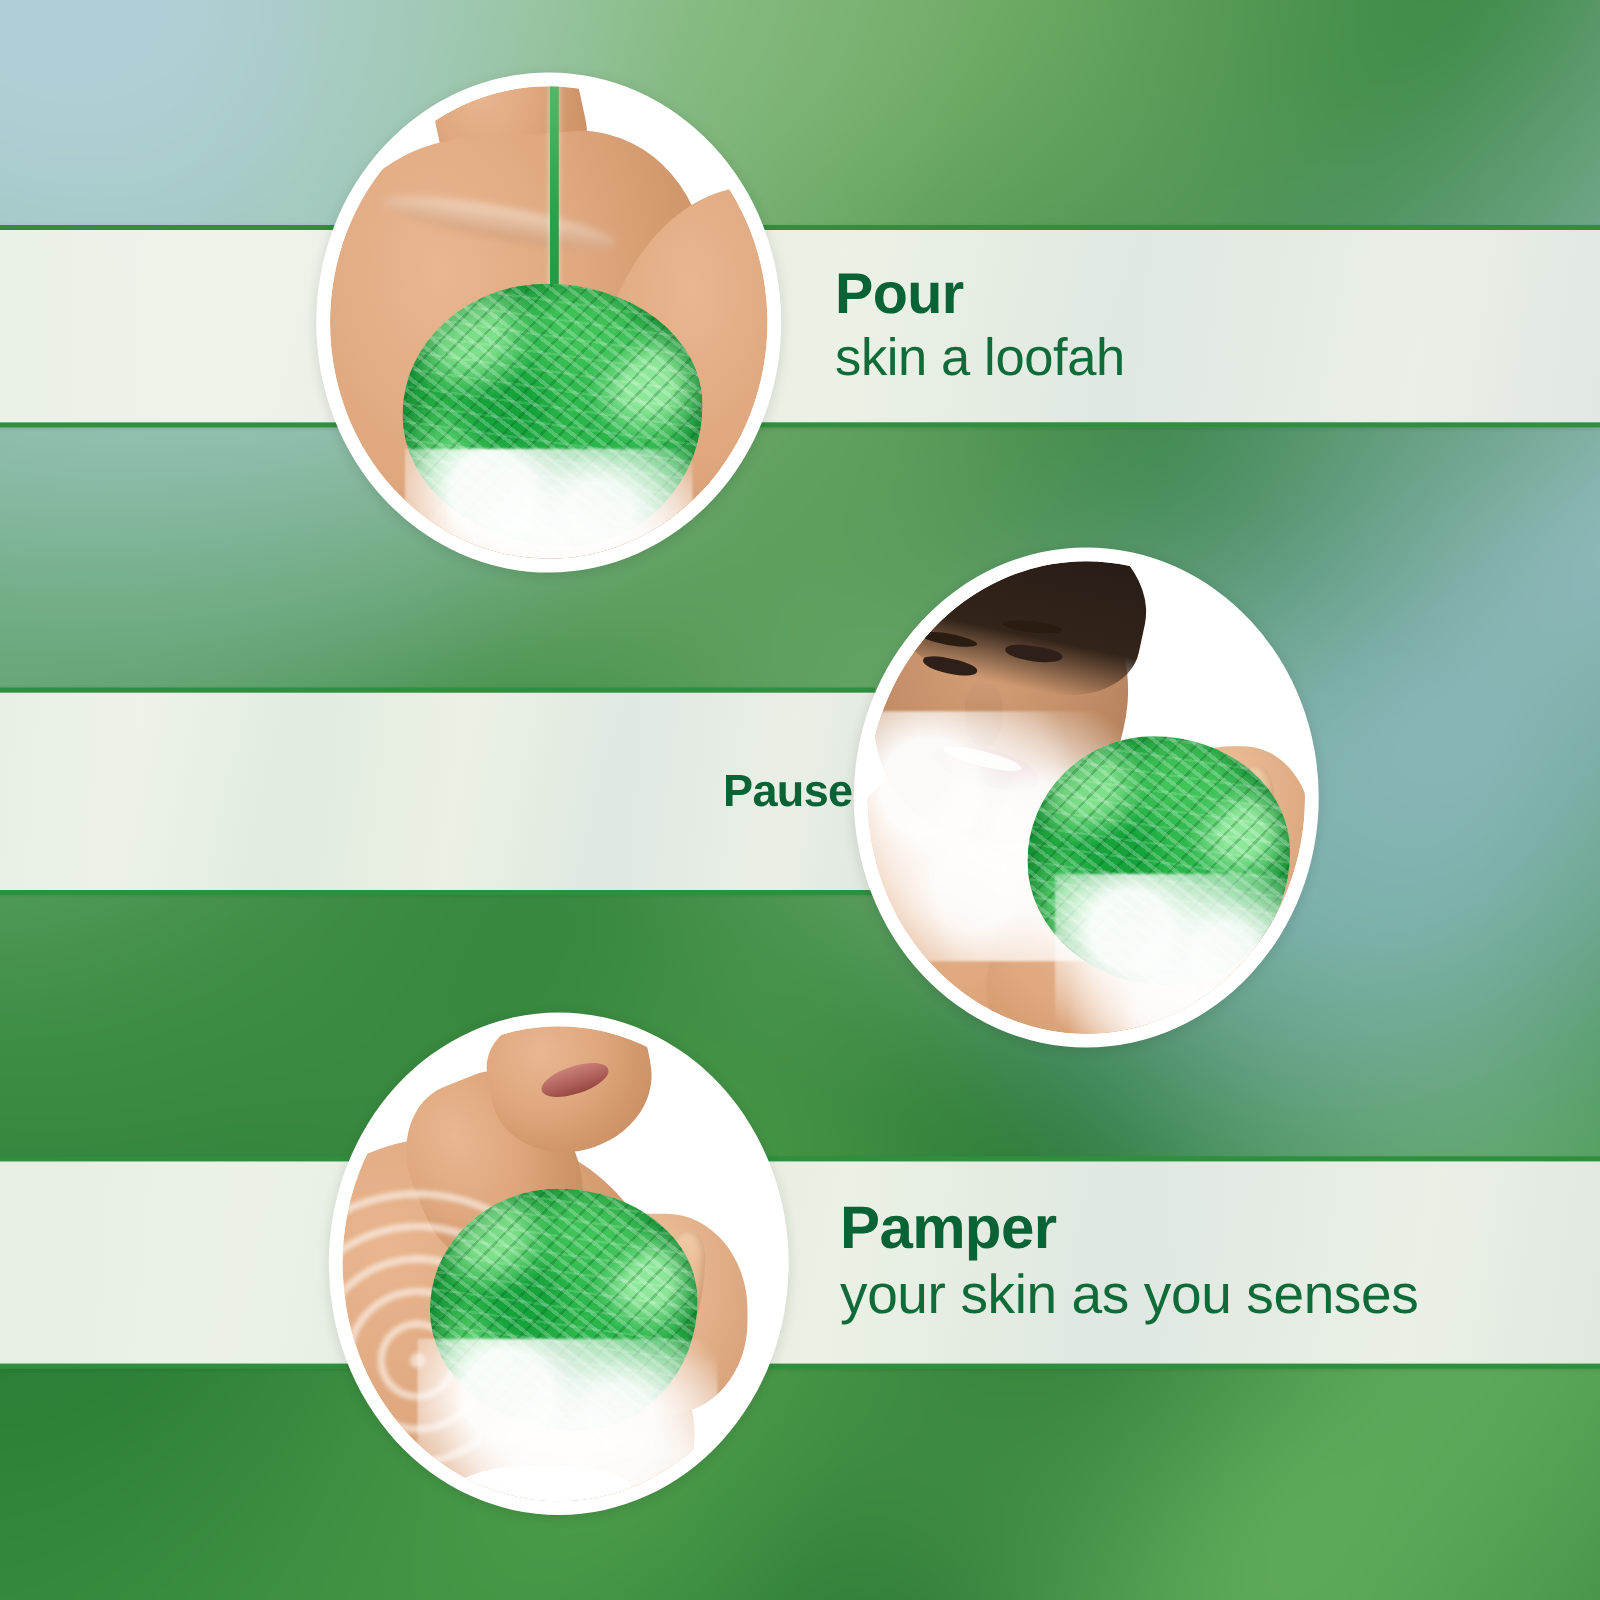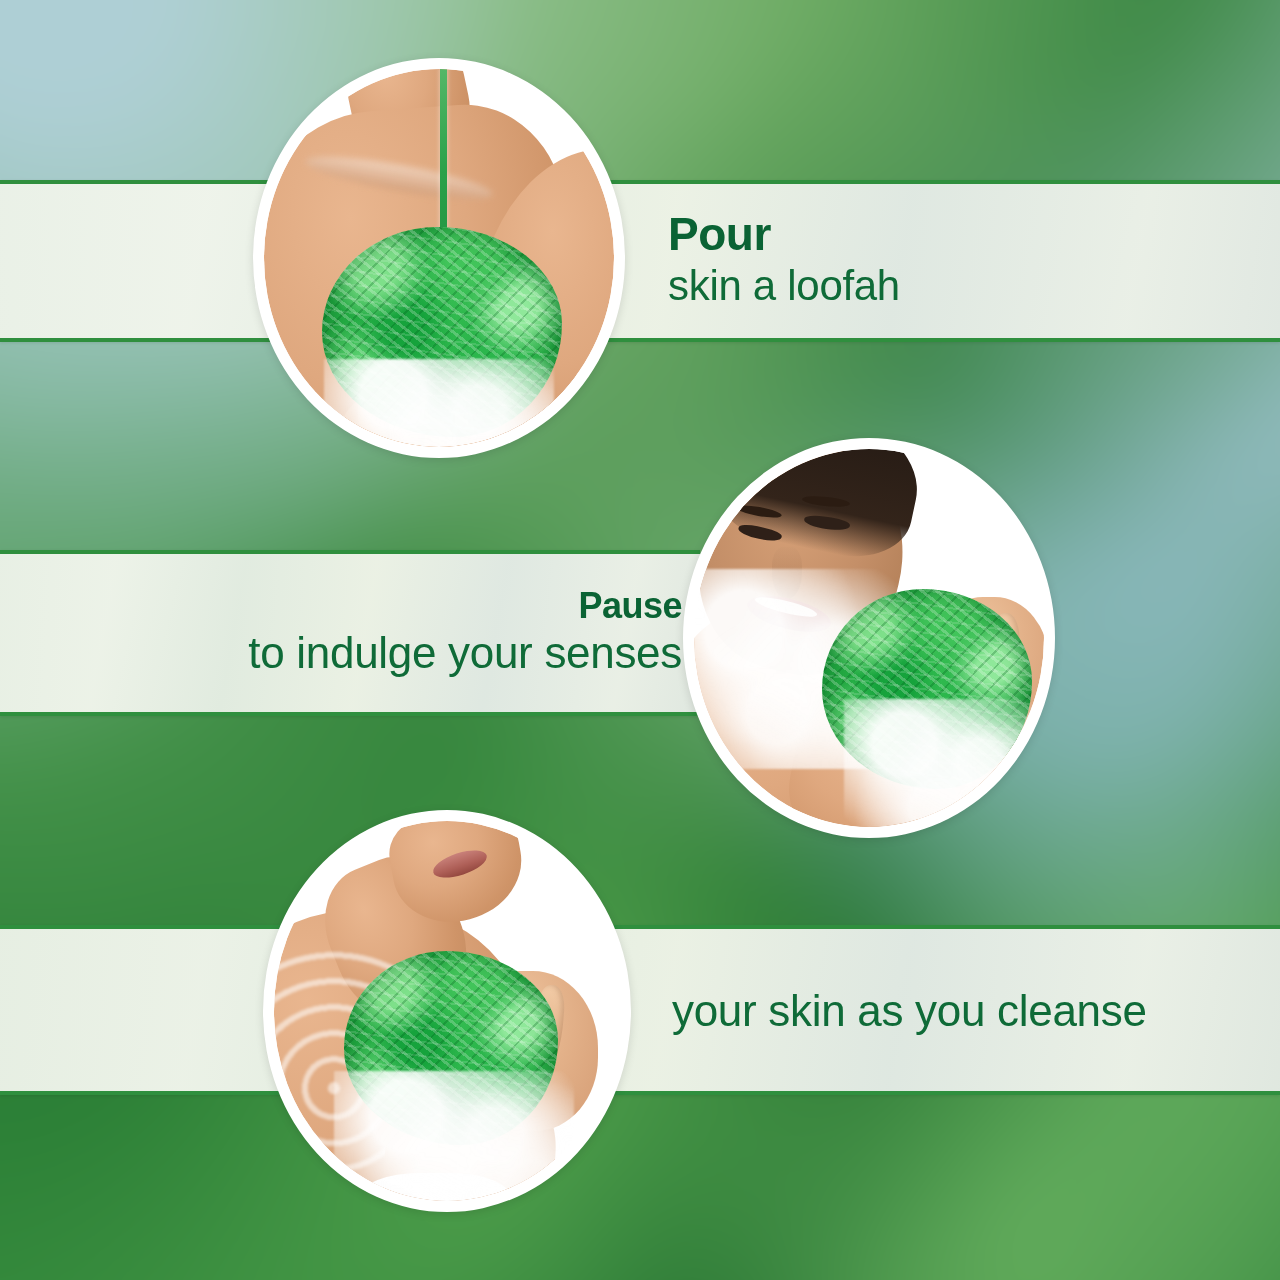--- a/index.html
+++ b/index.html
@@ -304,21 +304,20 @@
     <div class="f2 finger"></div>
     <div class="f3 finger"></div>
     <div class="f4 finger"></div>
     <div class="loofah-main loofah"></div>
     <div class="foam-a foam"></div>
   </div>
 </div>
 
 <div class="banner banner-2">
   <div class="headline">Pause</div>
-  <div class="subline">to indulge your senses</div>
 </div>
 
 <div class="photo-circle c2">
   <div class="photo">
     <div class="arm skin"></div>
     <div class="head"></div>
     <div class="hair"></div>
     <div class="brow-l"></div>
     <div class="brow-r"></div>
     <div class="eye-l"></div>
@@ -331,21 +330,22 @@
     <div class="hand-r hand"></div>
     <div class="f1 finger"></div>
     <div class="f2 finger"></div>
     <div class="f3 finger"></div>
     <div class="loofah-main loofah"></div>
     <div class="foam-b foam"></div>
   </div>
 </div>
 
 <div class="banner banner-3">
-  <div class="subline">your skin as you cleanse</div>
+  <div class="headline">Pamper</div>
+  <div class="subline">your skin as you senses</div>
 </div>
 
 <div class="photo-circle c3">
   <div class="photo">
     <div class="back skin"></div>
     <div class="neck3 skin"></div>
     <div class="chin skin"></div>
     <div class="lips3"></div>
     <div class="swirl"></div>
     <div class="arm3 skin"></div>

